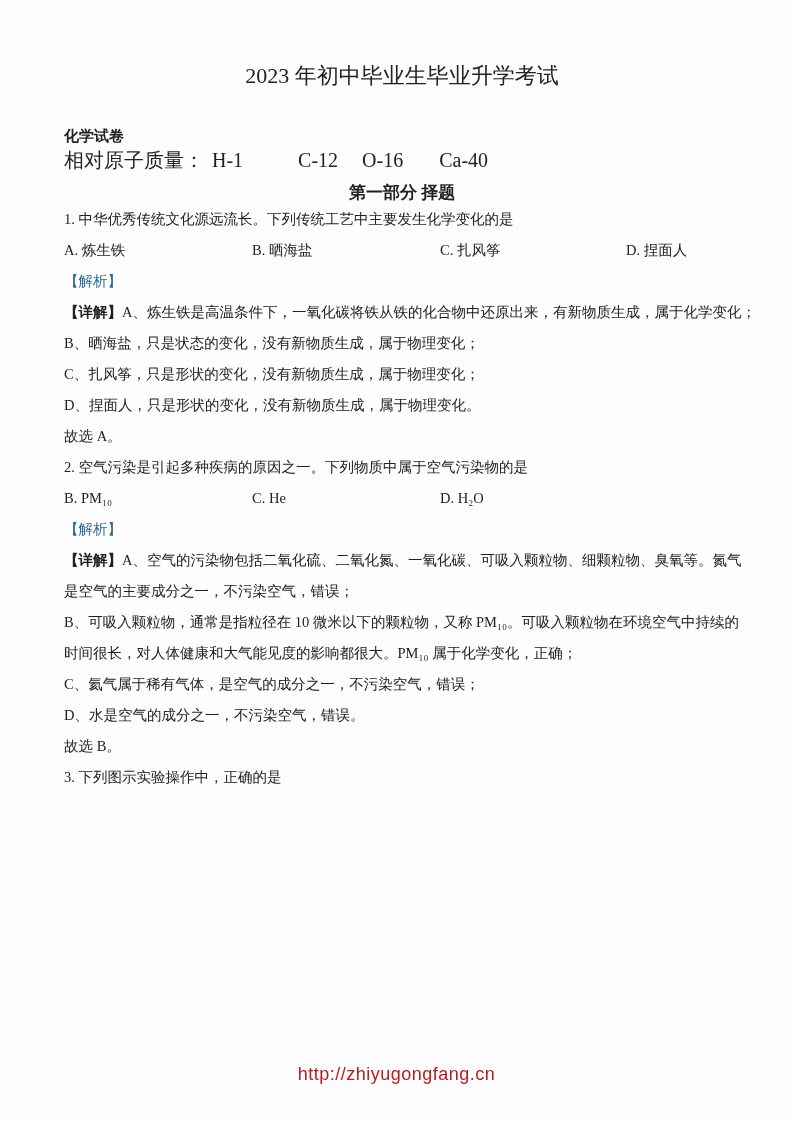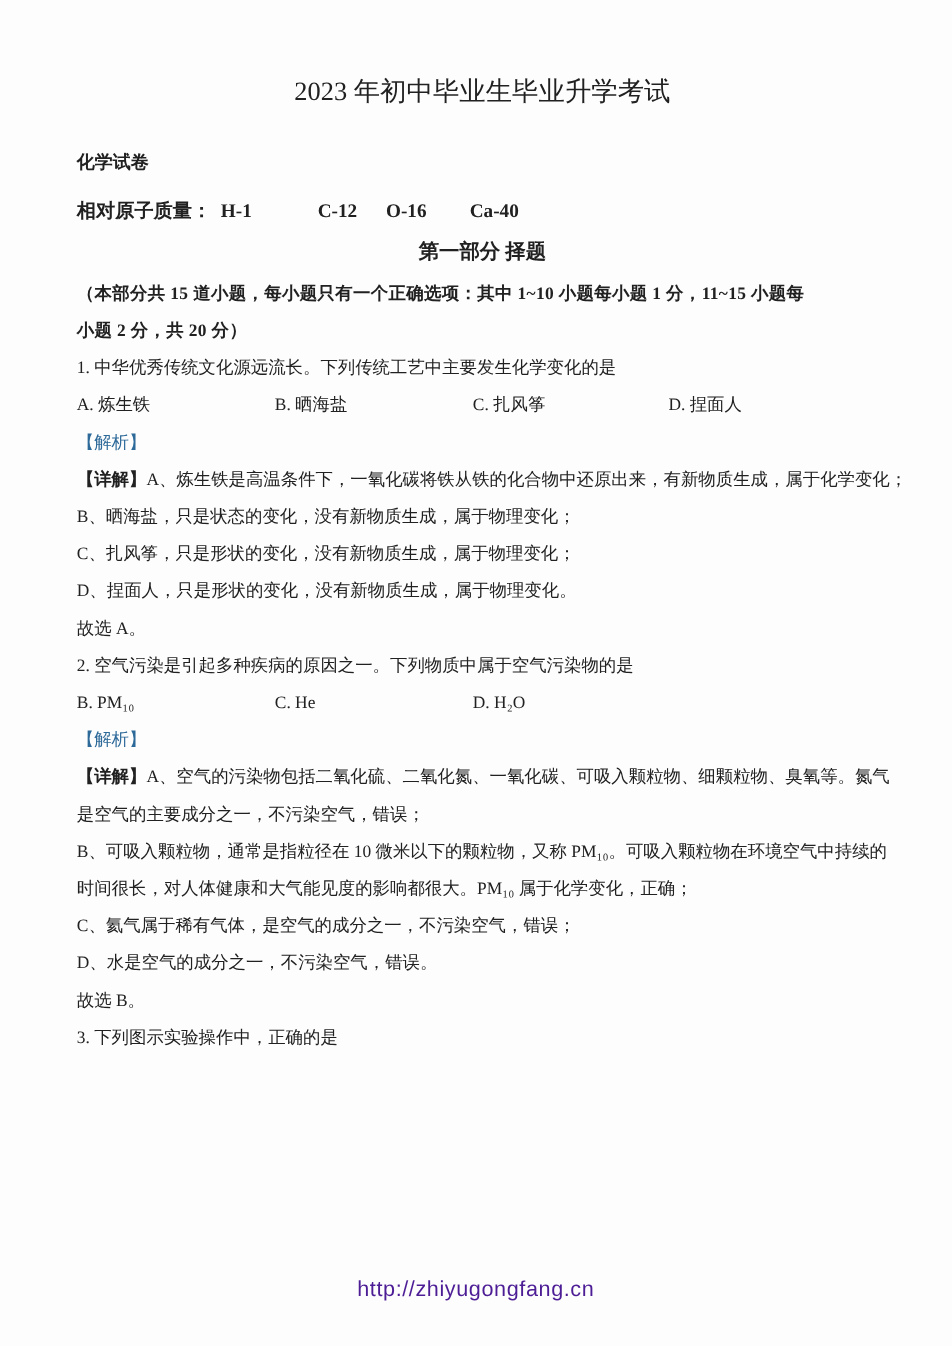--- a/index.html
+++ b/index.html
@@ -27,23 +27,22 @@
     white-space: nowrap;
   }
   .doc-subtitle {
     margin: 32px 0 0 0;
     text-align: left;
     font-size: 15px;
     font-weight: 700;
     line-height: 28px;
   }
   .atomic-row {
-    margin-top: 17px;
-    font-size: 16px;
-    font-weight: 700;
+    font-size: 20px;
+    font-weight: 400;
     line-height: 20px;
     white-space: nowrap;
   }
   .atomic-row .mass { display: inline-block; }
   .atomic-row .mass.m0 { margin-left: 8px; }
   .atomic-row .mass.m1 { margin-left: 55px; }
   .atomic-row .mass.m2 { margin-left: 24px; }
   .atomic-row .mass.m3 { margin-left: 36px; }
   .section-header {
     margin-top: 12px;
@@ -63,54 +62,51 @@
     height: 31px;
     white-space: nowrap;
     font-size: 14.5px;
   }
   .options-row {
     display: grid;
     grid-template-columns: 165px 165px 163px 1fr;
     line-height: 31px;
     height: 31px;
     font-size: 14.5px;
+    gap: 23px;
   }
   .tag-blue { color: #2e6a99; }
   .tag-bold { font-weight: 700; }
   .answer-value { margin-left: 2px; }
   .watermark {
     position: absolute;
     top: 1064px;
     left: 50%;
     transform: translateX(-50%);
     font-family: "Liberation Sans", "DejaVu Sans", sans-serif;
     font-size: 18px;
-    color: #4c1d95;
+    color: #b91c1c;
     letter-spacing: 0.5px;
     white-space: nowrap;
   }
 </style>
 </head>
 <body>
 
 <div class="page">
 
   <h1 class="doc-title">2023 年初中毕业生毕业升学考试</h1>
   <h2 class="doc-subtitle">化学试卷</h2>
 
   <div class="atomic-row">
     <span>相对原子质量：</span><span class="mass m0">H-1</span><span class="mass m1">C-12</span><span class="mass m2">O-16</span><span class="mass m3">Ca-40</span>
   </div>
 
   <div class="section-header">第一部分 择题</div>
 
-  <div class="section-note">
-    <div class="line">（本部分共 15 道小题，每小题只有一个正确选项：其中 1~10 小题每小题 1 分，11~15 小题每</div>
-    <div class="line">小题 2 分，共 20 分）</div>
-  </div>
 
   <div>
     <div class="line">1. 中华优秀传统文化源远流长。下列传统工艺中主要发生化学变化的是</div>
     <div class="options-row">
       <span>A. 炼生铁</span>
       <span>B. 晒海盐</span>
       <span>C. 扎风筝</span>
       <span>D. 捏面人</span>
     </div>
     <div class="line">

